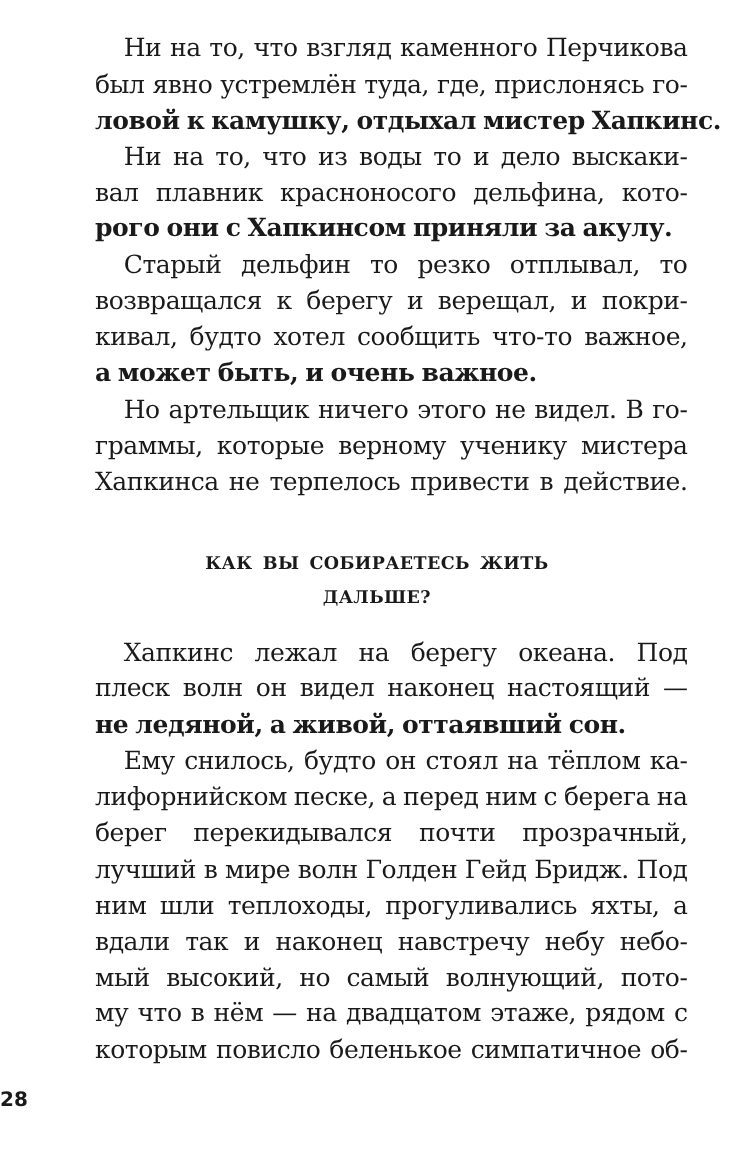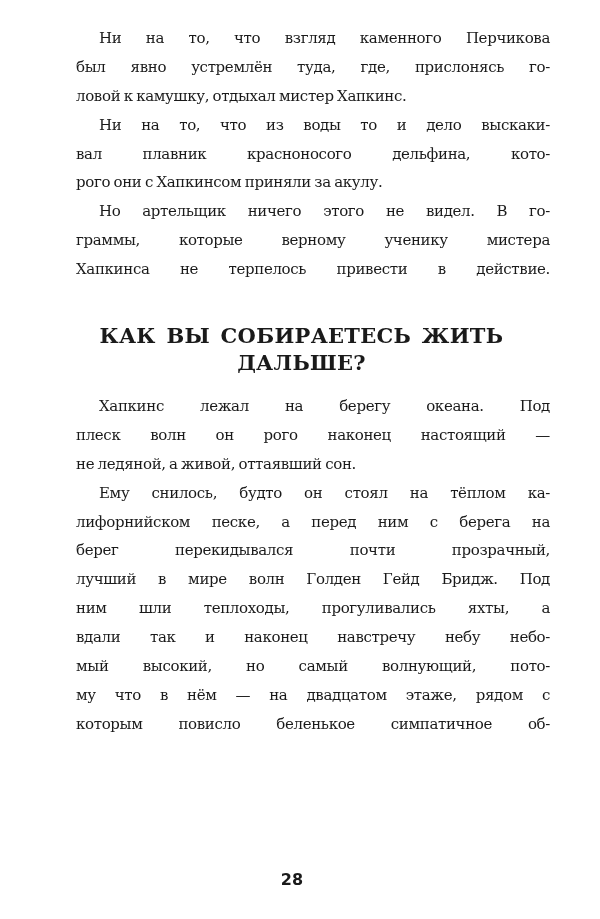--- a/index.html
+++ b/index.html
@@ -16,62 +16,63 @@
     color: #1a1a1a;
   }
   .page {
     position: absolute;
     left: 53px;
     top: 24px;
     width: 497px;
   }
   .para {
     margin: 0;
-    font-size: 15px;
+    font-size: 20px;
     line-height: 28.9px;
     text-align: justify;
     text-align-last: left;
     text-indent: 23px;
     letter-spacing: -0.35px;
     word-spacing: -1px;
   }
   .line {
     display: block;
     white-space: nowrap;
     text-align: justify;
     text-align-last: justify;
     height: 28.9px;
   }
   .line.last {
     text-align-last: left;
+    font-weight: bold;
   }
   .line.indent {
     padding-left: 23px;
   }
   .heading {
     margin: 38px 0 0 0;
     text-align: center;
     font-weight: bold;
-    font-size: 21px;
+    font-size: 14px;
     line-height: 27px;
     letter-spacing: 0.3px;
     word-spacing: 3px;
   }
   .heading .hline {
     display: block;
   }
   .after-heading {
     margin-top: 16px;
   }
   .page-number {
     position: absolute;
     left: 0;
     width: 584px;
     top: 870px;
-    text-align: center;
+    text-align: left;
     font-family: "DejaVu Sans", "Liberation Sans", sans-serif;
     font-weight: bold;
     font-size: 16px;
     color: #1a1a1a;
   }
 </style>
 </head>
 <body>
 
 <div class="page">
@@ -81,35 +82,41 @@
     <span class="line">был явно устремлён туда, где, прислонясь го-</span>
     <span class="line last">ловой к камушку, отдыхал мистер Хапкинс.</span>
   </p>
 
   <p class="para">
     <span class="line indent">Ни на то, что из воды то и дело выскаки-</span>
     <span class="line">вал плавник красноносого дельфина, кото-</span>
     <span class="line last">рого они с Хапкинсом приняли за акулу.</span>
   </p>
 
+  <p class="para">
+    <span class="line indent">Старый дельфин то резко отплывал, то</span>
+    <span class="line">возвращался к берегу и верещал, и покри-</span>
+    <span class="line">кивал, будто хотел сообщить что-то важное,</span>
+    <span class="line last">а может быть, и очень важное.</span>
+  </p>
 
   <p class="para">
     <span class="line indent">Но артельщик ничего этого не видел. В го-</span>
     <span class="line">граммы, которые верному ученику мистера</span>
     <span class="line">Хапкинса не терпелось привести в действие.</span>
   </p>
 
   <h2 class="heading">
     <span class="hline">КАК ВЫ СОБИРАЕТЕСЬ ЖИТЬ</span>
     <span class="hline">ДАЛЬШЕ?</span>
   </h2>
 
   <p class="para after-heading">
     <span class="line indent">Хапкинс лежал на берегу океана. Под</span>
-    <span class="line">плеск волн он рого наконец настоящий —</span>
+    <span class="line">плеск волн он видел наконец настоящий —</span>
     <span class="line last">не ледяной, а живой, оттаявший сон.</span>
   </p>
 
   <p class="para">
     <span class="line indent">Ему снилось, будто он стоял на тёплом ка-</span>
     <span class="line">лифорнийском песке, а перед ним с берега на</span>
     <span class="line">берег перекидывался почти прозрачный,</span>
     <span class="line">лучший в мире волн Голден Гейд Бридж. Под</span>
     <span class="line">ним шли теплоходы, прогуливались яхты, а</span>
     <span class="line">вдали так и наконец навстречу небу небо-</span>

